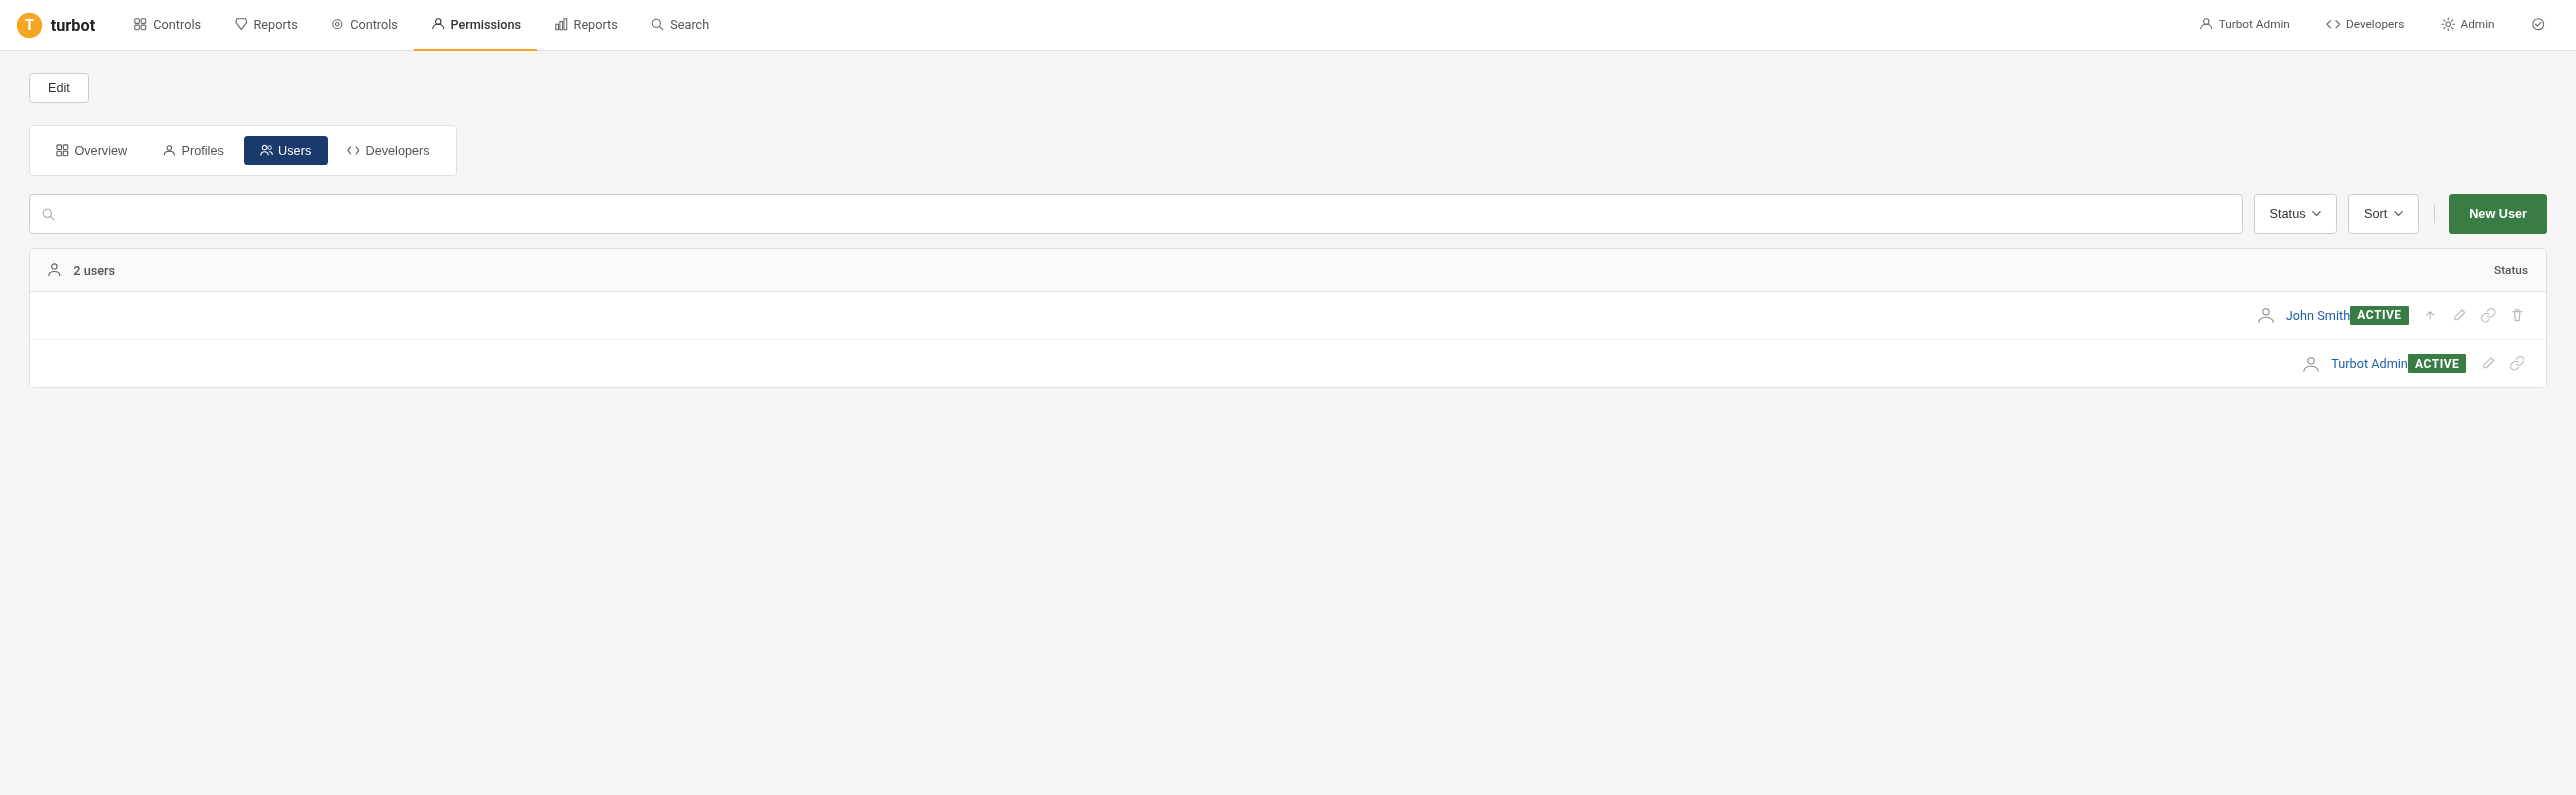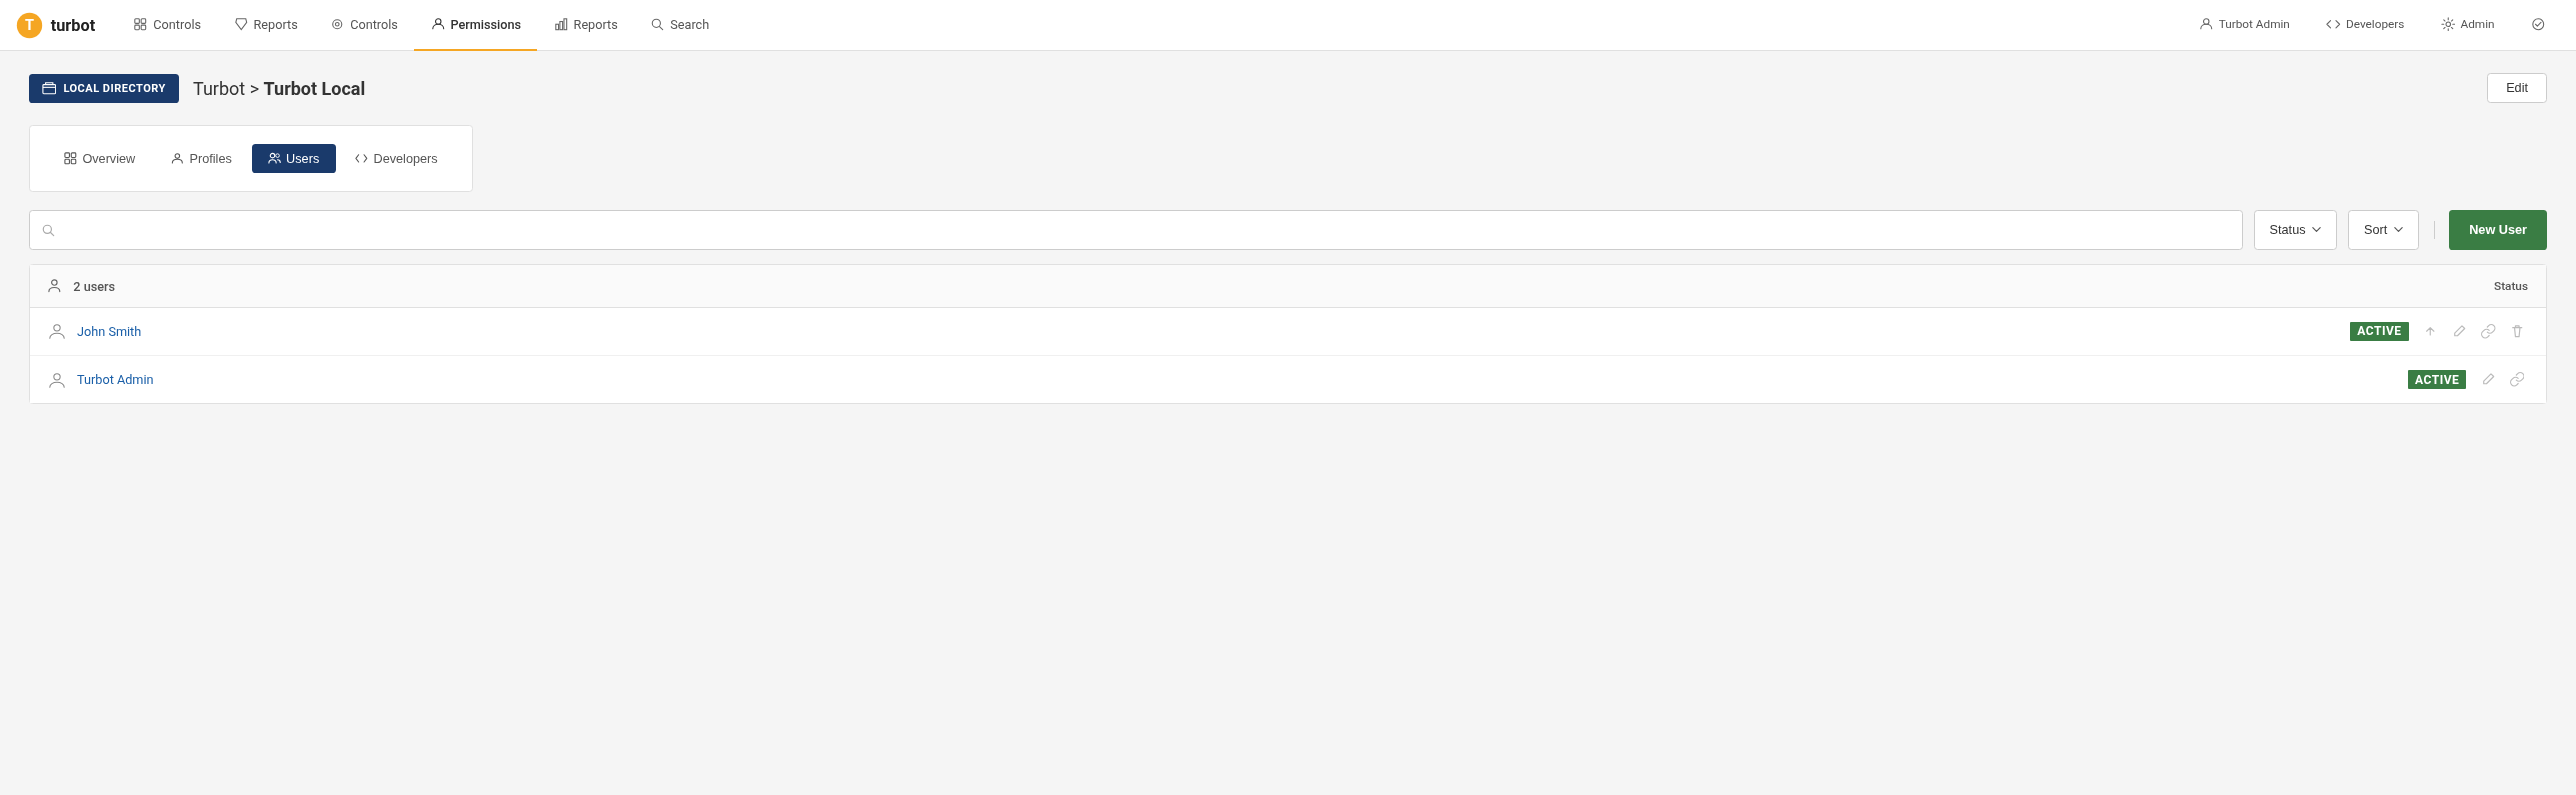--- a/index.html
+++ b/index.html
@@ -41,21 +41,21 @@
     .breadcrumb strong { font-weight: 700; }
     .edit-btn {
       border: 0.9px solid #ccc; background: #fff; padding: 7.2px 18px;
       border-radius: 3.6px; cursor: pointer; font-size: 12.7px; color: #333;
     }
 
     
     .tabs-row {
       display: flex; align-items: flex-end; gap: 3.6px; margin-bottom: 18px;
       background: #fff; border: 0.9px solid #e0e0e0; border-radius: 3.6px;
-      padding: 18px; width: fit-content;
+      padding: 10px; width: fit-content;
     }
     .tab {
       display: flex; align-items: center; gap: 5.4px; padding: 7.2px 16.3px;
       border-radius: 3.6px; cursor: pointer; font-size: 12.7px; color: #555;
       border: none; background: transparent;
     }
     .tab.active { background: #1a3a6b; color: #fff; font-weight: 500; }
 
     
     .search-row {
@@ -84,21 +84,21 @@
     
     .user-table { background: #fff; border: 0.9px solid #e0e0e0; border-radius: 3.6px; }
     .table-header {
       display: flex; align-items: center; justify-content: space-between;
       padding: 12.7px 18px; border-bottom: 0.9px solid #e0e0e0; background: #fafafa;
     }
     .table-header-left { display: flex; align-items: center; gap: 9px; font-size: 12.7px; color: #555; font-weight: 500; }
     .table-header-right { font-size: 11.8px; color: #555; font-weight: 500; }
 
     .table-row {
-      display: flex; align-items: center; justify-content: space-between;
+      display: flex; align-items: center; justify-content: flex-end;
       padding: 12.7px 18px; border-bottom: 0.9px solid #f0f0f0;
       background: #fff;
     }
     .table-row:last-child { border-bottom: none; }
     .row-left { display: flex; align-items: center; gap: 11px; }
     .user-link { color: #1a5fa8; font-size: 12.7px; text-decoration: none; cursor: pointer; }
     .row-right { display: flex; align-items: center; gap: 11px; }
 
     .status-badge {
       background: #3a7d44; color: #fff; font-size: 12px; font-weight: 700;
@@ -198,33 +198,20 @@
           <circle cx="8" cy="8" r="6" stroke="#666" stroke-width="1.2"></circle>
           <path d="M5 8l2 2 4-4" stroke="#666" stroke-width="1.2" stroke-linecap="round" stroke-linejoin="round"></path>
         </svg>
     </a>
   </div>
 </nav>
 
 <div class="main-content">
 
   <div class="header-row">
-    <div class="header-left">
-      <div class="local-dir-badge">
-        <svg width="14.5" height="14.5" viewBox="0 0 16 16" fill="none">
-            <rect x="1" y="4" width="14" height="10" rx="1" stroke="white" stroke-width="1.2"></rect>
-            <path d="M1 7h14" stroke="white" stroke-width="1.2"></path>
-            <path d="M4 4V2h8v2" stroke="white" stroke-width="1.2"></path>
-          </svg>
-        <span>LOCAL DIRECTORY</span>
-      </div>
-      <div class="breadcrumb">
-        <span>Turbot &gt; </span><strong>Turbot Local</strong>
-      </div>
-    </div>
     <button class="edit-btn">Edit</button>
   </div>
 
   <div class="tabs-row">
     <button class="tab">
       <svg width="12.7" height="12.7" viewBox="0 0 14 14" fill="none">
           <rect x="1" y="1" width="5" height="5" rx="1" stroke="#555" stroke-width="1.2"></rect>
           <rect x="8" y="1" width="5" height="5" rx="1" stroke="#555" stroke-width="1.2"></rect>
           <rect x="1" y="8" width="5" height="5" rx="1" stroke="#555" stroke-width="1.2"></rect>
           <rect x="8" y="8" width="5" height="5" rx="1" stroke="#555" stroke-width="1.2"></rect>

